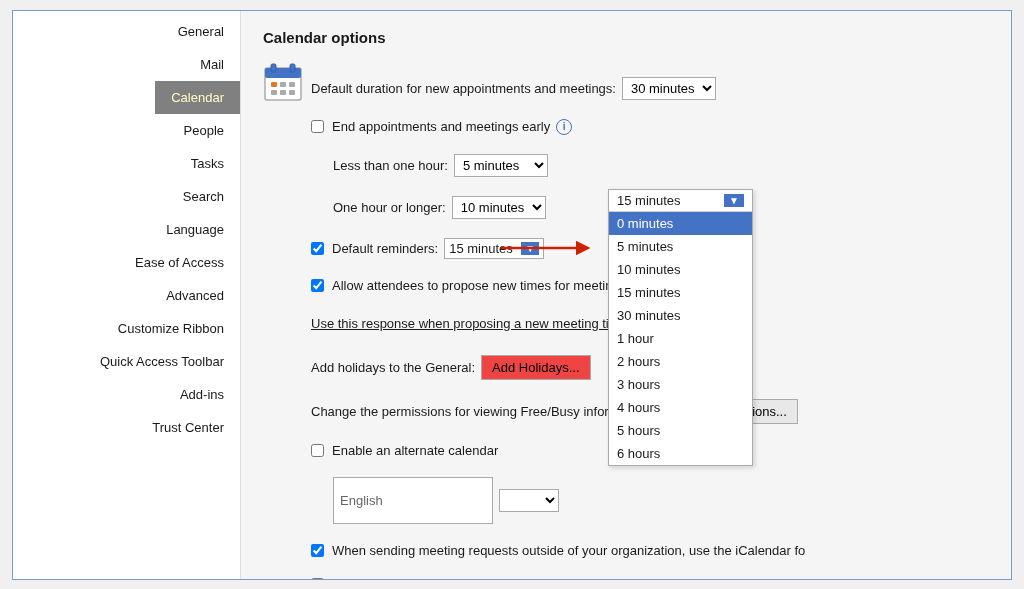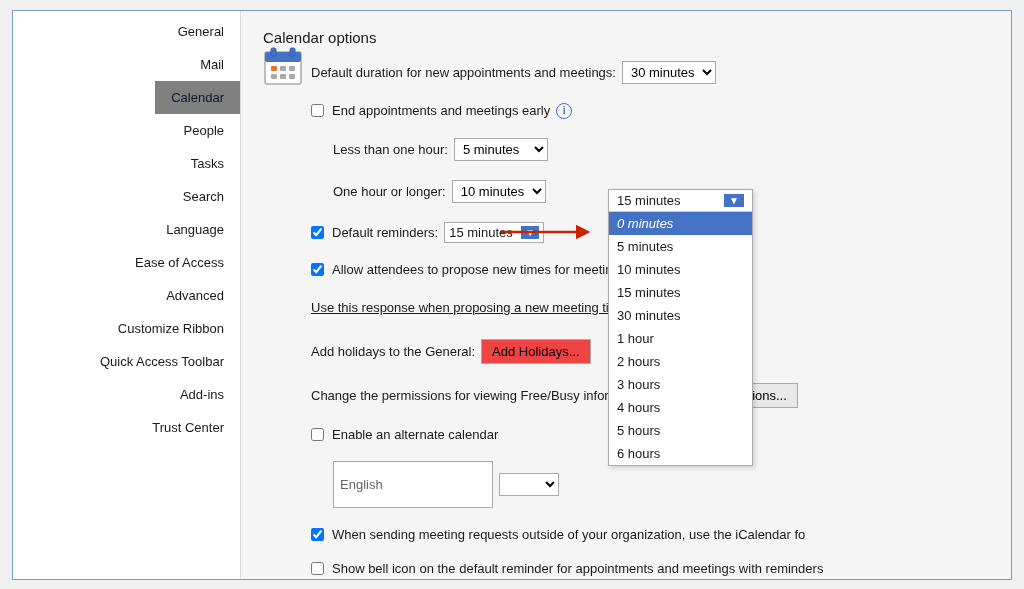--- a/index.html
+++ b/index.html
@@ -31,33 +31,34 @@
       align-items: flex-end;
     }
     .sidebar-item {
       padding: 9px 16px;
       cursor: pointer;
       color: #1a1a1a;
       font-size: 13px;
     }
     .sidebar-item.active {
       background: #808080;
-      color: #0f172a;
+      color: #fef9c3;
     }
     .content {
       flex: 1;
       background: #f5f5f5;
       padding: 18px 22px;
       overflow-y: auto;
       position: relative;
     }
     .content-title {
       font-size: 15px;
-      font-weight: 400;
-      color: #1a1a1a;
+      font-weight: 700;
+      color: #1a1a1a;
+      margin-bottom: 16px;
     }
     .option-row {
       display: flex;
       align-items: center;
       padding: 4px 0;
       gap: 6px;
       margin-top: 11px;
     }
     .option-label {
       color: #1a1a1a;
@@ -161,21 +162,20 @@
     }
     .dropdown-item {
       padding: 4px 8px;
       font-size: 13px;
       cursor: pointer;
       color: #1a1a1a;
     }
     .dropdown-item.highlighted {
       background: #4472c4;
       color: #fff;
-      font-style: italic;
     }
     .english-input {
       border: 1px solid #aaa;
       background: #fff;
       padding: 15px 6px;
       font-size: 13px;
       width: 160px;
       color: #666;
     }
     .info-icon {

